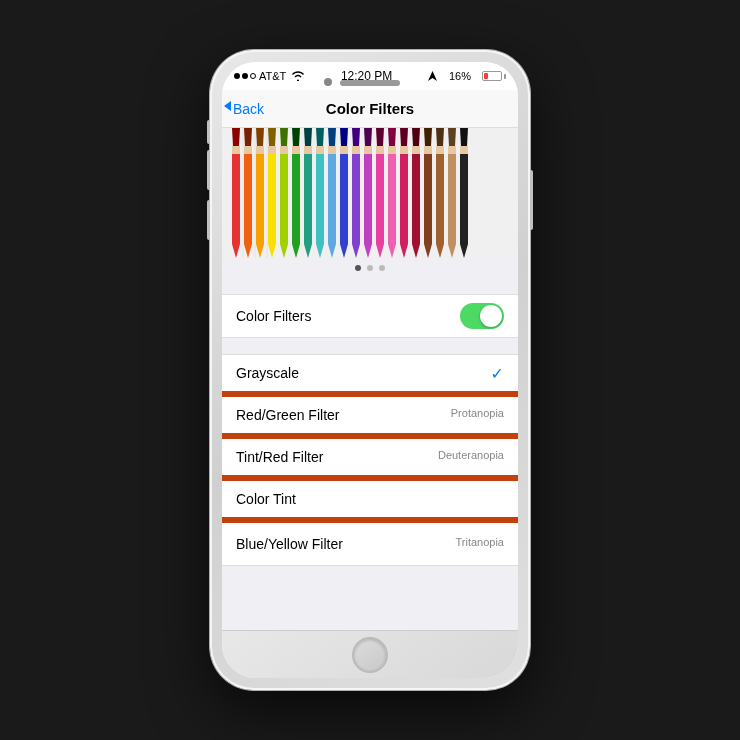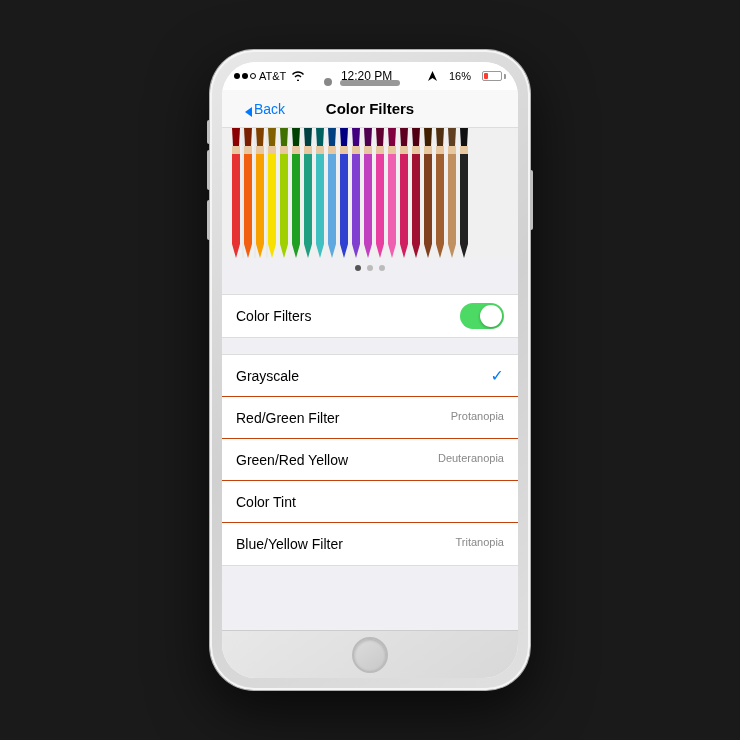--- a/index.html
+++ b/index.html
@@ -155,23 +155,23 @@
       background: #f8f8f8;
       border-bottom: 1px solid #ddd;
       display: flex;
       align-items: center;
       justify-content: center;
       position: relative;
       flex-shrink: 0;
     }
     .nav-back {
       position: absolute;
-      left: 23px;
-      display: flex;
-      align-items: flex-end;
+      left: 2px;
+      display: flex;
+      align-items: flex-start;
       color: #007aff;
       font-size: 14px;
       gap: 2px;
     }
     .nav-title {
       font-size: 15px;
       font-weight: 600;
       color: #000;
     }
     .chevron-left {
@@ -220,21 +220,21 @@
       background: #fff;
       border-top: 1px solid #ddd;
       border-bottom: 1px solid #ddd;
     }
 
     .settings-row {
       display: flex;
       align-items: center;
       padding: 0 14px;
       height: 42px;
-      border-bottom: 1px solid #c2410c;
+      border-bottom: 6px solid #c2410c;
       position: relative;
     }
     .settings-row:last-child { border-bottom: none; }
 
     .row-label {
       font-size: 14px;
       color: #000;
       flex: 1;
     }
     .row-sublabel {
@@ -499,21 +499,21 @@
 
         <div class="settings-row">
           <div class="row-label-wrap">
             <span class="row-label">Red/Green Filter</span>
             <span class="row-sublabel">Protanopia</span>
           </div>
         </div>
 
         <div class="settings-row">
           <div class="row-label-wrap">
-            <span class="row-label">Green/Red Yellow</span>
+            <span class="row-label">Tint/Red Filter</span>
             <span class="row-sublabel">Deuteranopia</span>
           </div>
         </div>
 
         <div class="settings-row">
           <span class="row-label">Color Tint</span>
         </div>
 
         <div class="settings-row">
           <div class="row-label-wrap">

